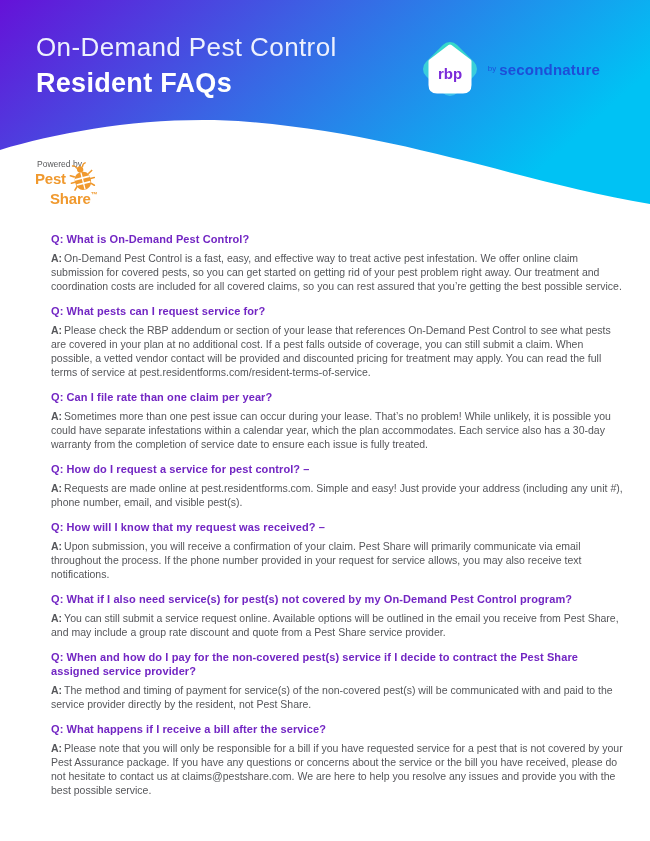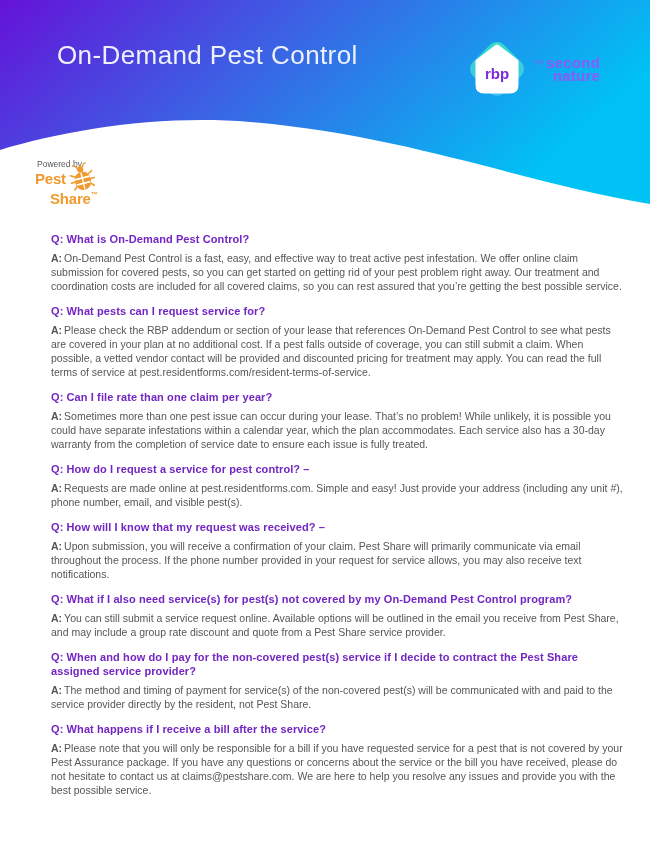--- a/index.html
+++ b/index.html
@@ -14,37 +14,37 @@
   *{box-sizing:border-box;margin:0;padding:0;}
   html,body{width:650px;height:841px;overflow:hidden;}
   body{
     background:#ffffff;
     font-family:"Liberation Sans","DejaVu Sans",sans-serif;
     position:relative;
   }
   
   .hero{position:relative;width:650px;height:212px;}
   .hero-wave{position:absolute;left:0;top:0;width:650px;height:212px;display:block;}
-  .hero-titles{position:absolute;left:36px;top:40px;margin-left:21px;}
+  .hero-titles{position:absolute;left:36px;top:32px;}
   .hero-titles h1{
     font-size:26px;font-weight:400;color:#eef1fd;letter-spacing:.4px;line-height:30px;
   }
   .hero-titles h2{
     font-size:27px;font-weight:700;color:#ffffff;letter-spacing:.3px;margin-top:6px;line-height:30px;
   }
   .brand{position:absolute;right:50px;top:42px;display:flex;align-items:center;}
   .rbp-badge{position:relative;width:54px;height:54px;}
   .rbp-diamond{
     position:absolute;left:5px;top:5px;width:44px;height:44px;border-radius:10px;
     transform:rotate(45deg);
     background:linear-gradient(135deg,var(--teal) 0%,#3fc0f0 100%);
   }
   .rbp-house{position:absolute;left:4px;top:2px;}
   .rbp-text-svg{font-family:"Liberation Sans","DejaVu Sans",sans-serif;}
-  .sn{margin-left:11px;display:flex;flex-direction:column;align-items:flex-end;color:#8b5cf6;}
+  .sn{margin-left:11px;display:flex;flex-direction:row;align-items:flex-end;color:#1d4ed8;}
   .sn-row{display:flex;align-items:flex-start;}
   .sn .by{font-size:8px;font-weight:400;margin-right:3px;margin-top:1px;opacity:.92;}
   .sn-word{font-size:15px;font-weight:700;line-height:13px;letter-spacing:.2px;}
   
   .powered{position:absolute;left:35px;top:159px;}
   .powered-label{font-size:8.5px;color:var(--powered-gray);font-weight:400;margin-left:2px;display:block;}
   .ps-line1{display:flex;align-items:flex-start;margin-top:1px;}
   .ps-word{font-size:15px;font-weight:800;color:var(--orange);letter-spacing:-.2px;line-height:18px;}
   .beetle{margin-left:3px;margin-top:-7px;transform:rotate(-14deg);}
   .ps-line2{margin-left:15px;margin-top:-1px;display:flex;align-items:flex-start;}
@@ -72,20 +72,21 @@
         <stop offset="0" stop-color="#6512d8"></stop>
         <stop offset="0.45" stop-color="#3b63e4"></stop>
         <stop offset="1" stop-color="#00c2f4"></stop>
       </linearGradient>
     </defs>
     <path d="M0 0 H650 V204 C520 182 410 136 250 122 C160 114.5 66 130 0 150 Z" fill="url(#heroGrad)"></path>
   </svg>
 
   <div class="hero-titles">
     <h1>On-Demand Pest Control</h1>
+    <h2>Resident FAQs</h2>
   </div>
 
   <div class="brand">
     <div class="rbp-badge">
       <div class="rbp-diamond"></div>
       <svg class="rbp-house" width="46" height="50" viewBox="0 0 46 50" aria-hidden="true">
         <path d="M23 3 L42 17.5 L42 41 Q42 47 36 47 L10 47 Q4 47 4 41 L4 17.5 Z" fill="#ffffff" stroke="#ffffff" stroke-width="5" stroke-linejoin="round"></path>
         <text class="rbp-text-svg" x="23" y="35" text-anchor="middle" font-size="15" font-weight="bold" fill="#7b2bd9">rbp</text>
       </svg>
     </div>

